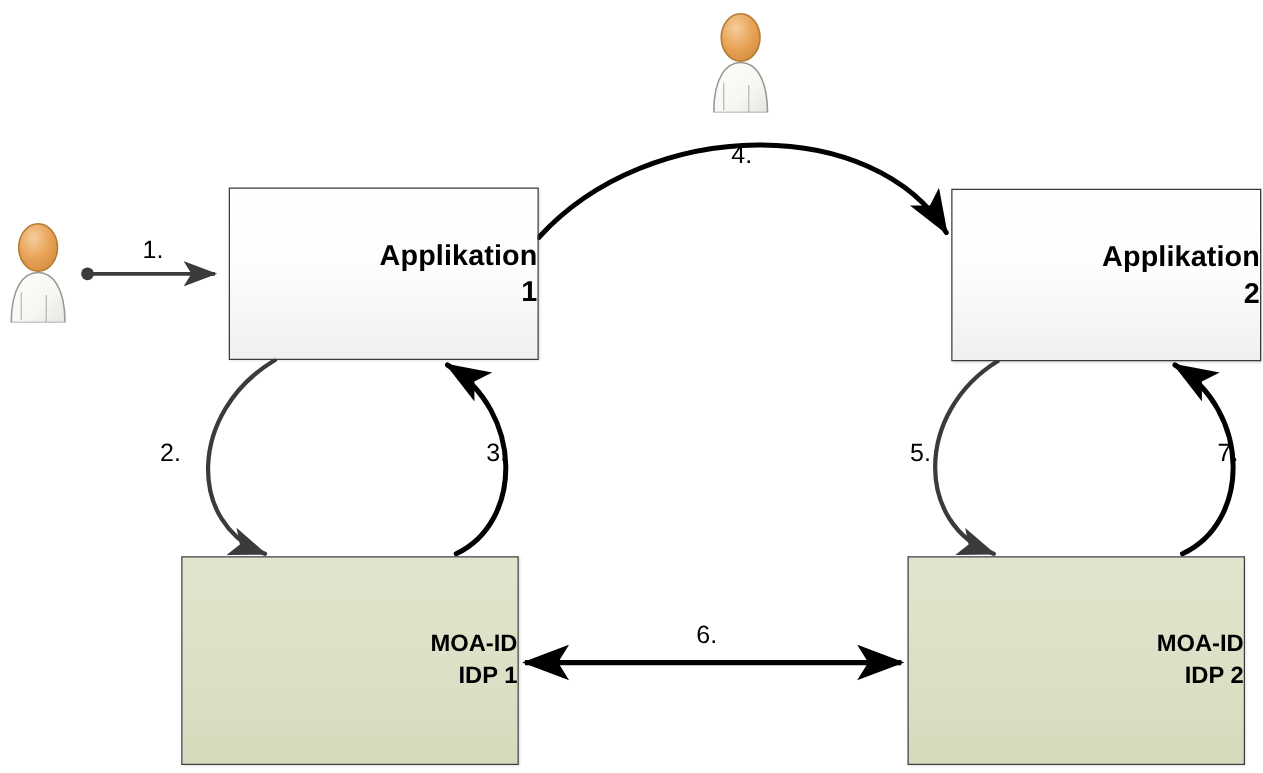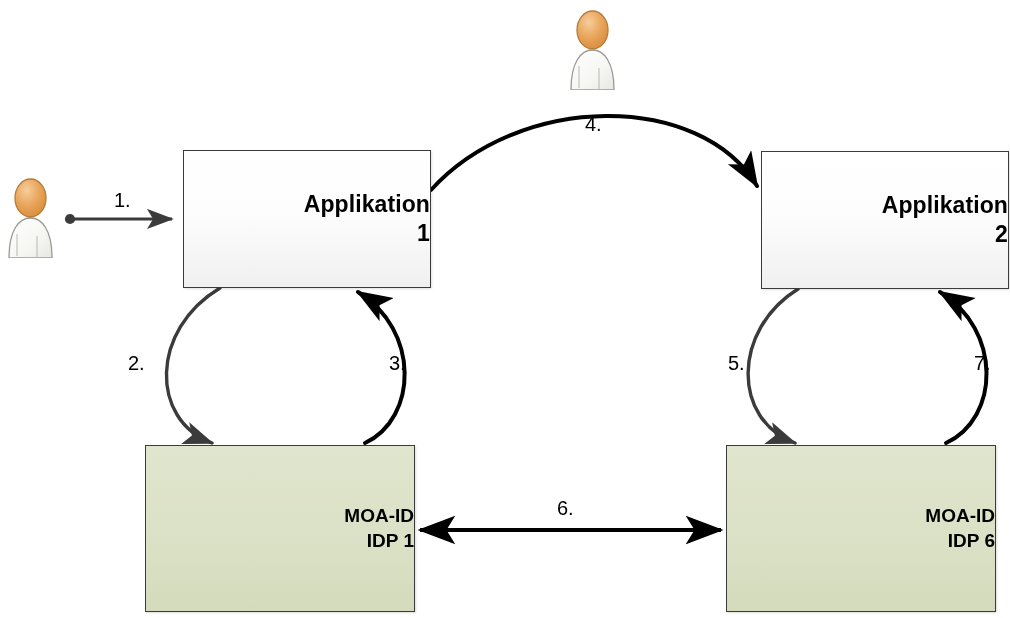--- a/index.html
+++ b/index.html
@@ -163,21 +163,21 @@
     <span class="node-line">2</span>
   </div>
 
   <div class="node-box node-idp" id="idp1">
     <span class="node-line">MOA-ID</span>
     <span class="node-line">IDP 1</span>
   </div>
 
   <div class="node-box node-idp" id="idp2">
     <span class="node-line">MOA-ID</span>
-    <span class="node-line">IDP 6</span>
+    <span class="node-line">IDP 2</span>
   </div>
 
   <span class="step-label" id="label-1">1.</span>
   <span class="step-label" id="label-2">2.</span>
   <span class="step-label" id="label-3">3.</span>
   <span class="step-label" id="label-4">4.</span>
   <span class="step-label" id="label-5">5.</span>
   <span class="step-label" id="label-6">6.</span>
   <span class="step-label" id="label-7">7.</span>
 

